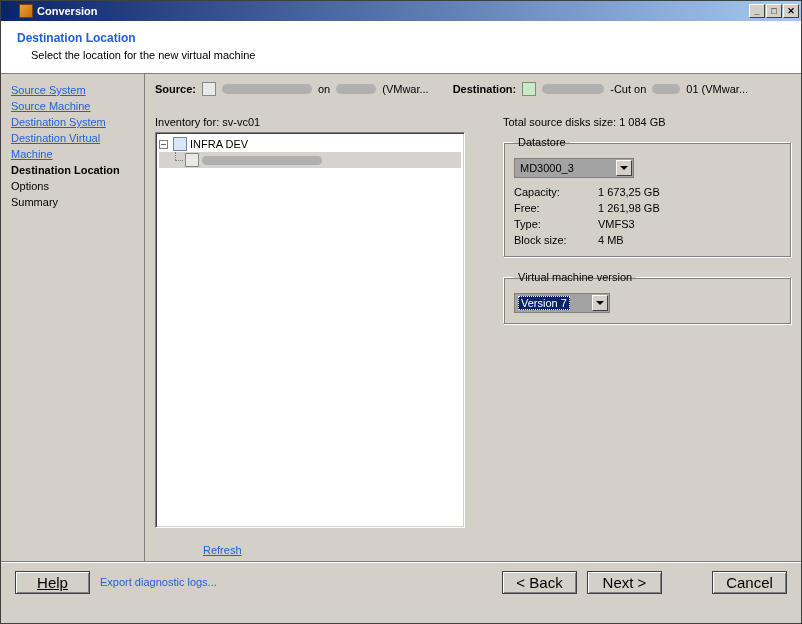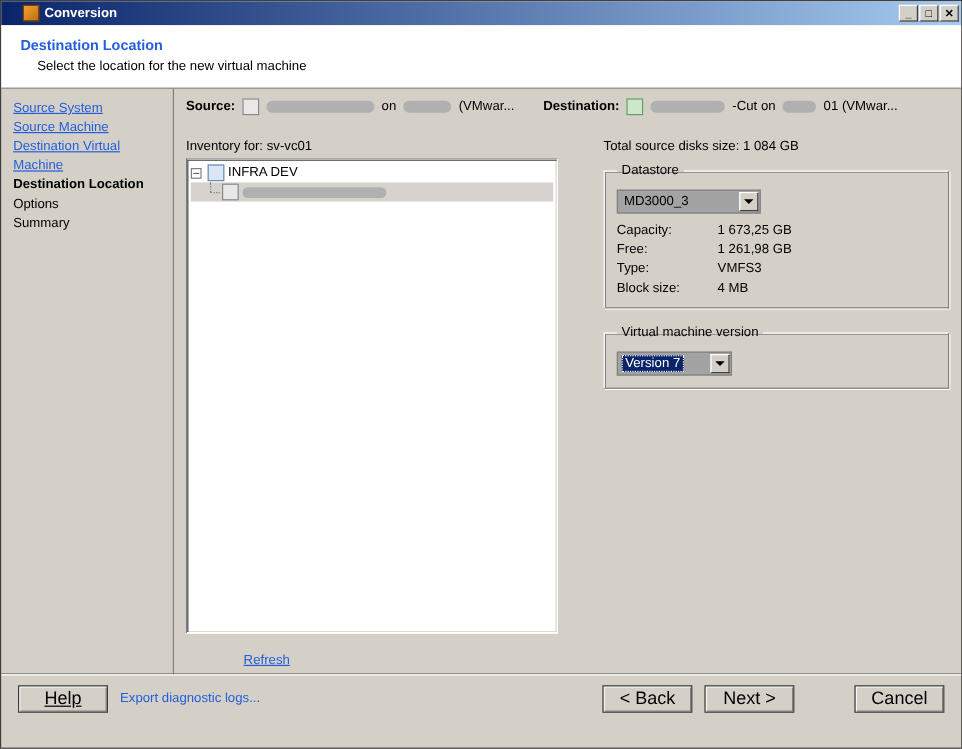--- a/index.html
+++ b/index.html
@@ -179,20 +179,21 @@
 
 <div class="header-sec">
   <div class="header-title">Destination Location</div>
   <div class="header-sub">Select the location for the new virtual machine</div>
 </div>
 
 <div class="body-sec">
   <div class="sidebar">
     <div class="side-link">Source System</div>
     <div class="side-link">Source Machine</div>
+    <div class="side-link">Destination System</div>
     <div class="side-link">Destination Virtual Machine</div>
     <div class="side-bold">Destination Location</div>
     <div class="side-plain">Options</div>
     <div class="side-plain">Summary</div>
   </div>
 
   <div class="main">
     <div class="srcdst-row">
       <b>Source:</b>
       <span class="mini-icon"></span>

